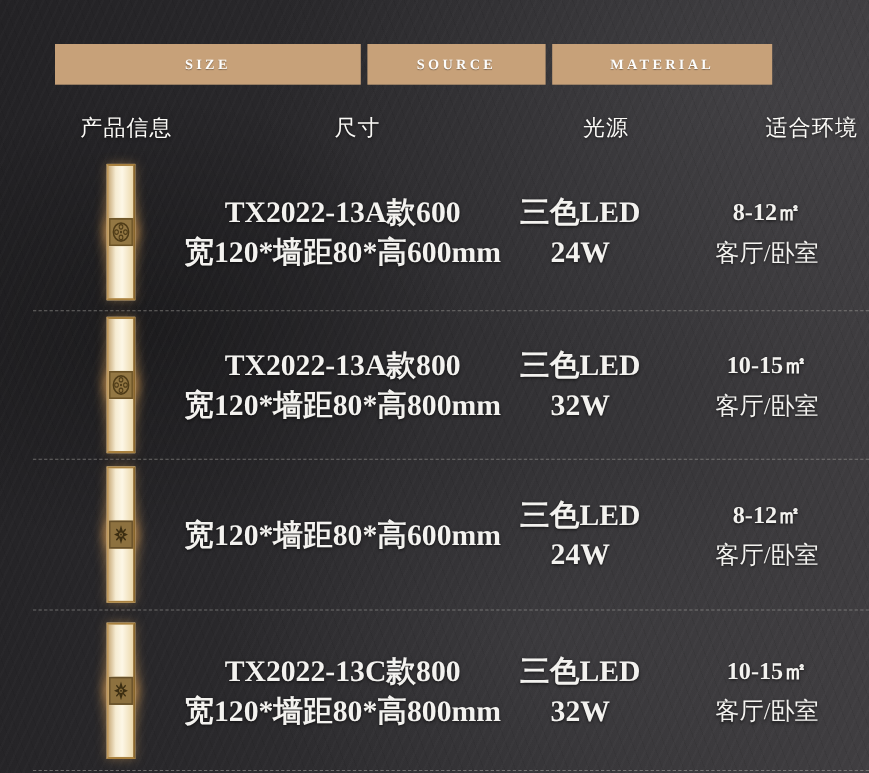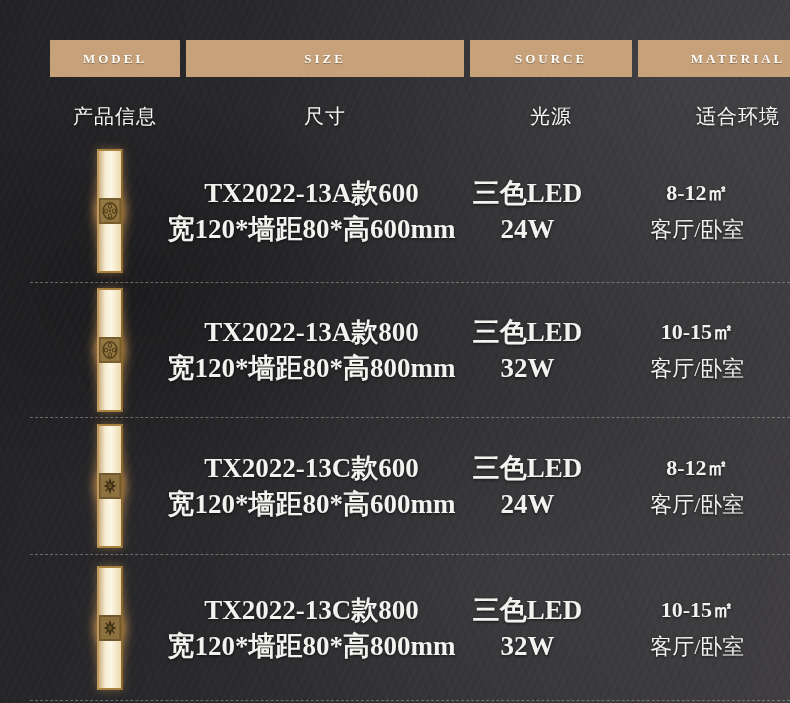--- a/index.html
+++ b/index.html
@@ -72,21 +72,20 @@
   .lamp-panel{ flex:1; background:linear-gradient(90deg,#cdb183,#f6ecd2 28%,#fdf7e6 55%,#ecd9ad); }
   .lamp-medallion{ height:26px; line-height:0; }
   .lamp-medallion svg{ width:100%; height:100%; display:block; }
 </style>
 </head>
 <body>
 
 <div class="stage">
 
   <div class="header-row cols">
-    <div class="hdr-box c1" style="background:#c7a179">MODEL</div>
     <div class="hdr-box c2" style="background:#c7a179">SIZE</div>
     <div class="hdr-box c3" style="background:#c7a179">SOURCE</div>
     <div class="hdr-box c4" style="background:#c7a179">MATERIAL</div>
   </div>
 
   <div class="subheader-row cols">
     <div class="sub-cell c1">产品信息</div>
     <div class="sub-cell c2">尺寸</div>
     <div class="sub-cell c3">光源</div>
     <div class="sub-cell c4">适合环境</div>
@@ -186,21 +185,20 @@
                   <path d="M8 8 L18 18 M18 8 L8 18" stroke="#3c2e12" stroke-width="1.4"></path>
                   <circle cx="13" cy="13" r="2" fill="#8d713f"></circle>
                   <circle cx="13" cy="13" r="1" fill="#3c2e12"></circle>
                 </svg>
               </div>
               <div class="lamp-panel"></div>
             </div>
           </div>
         </div>
         <div class="cell c2">
-          <div class="model-line">TX2022-13C款600</div>
           <div class="size-line">宽120*墙距80*高600mm</div>
         </div>
         <div class="cell c3">
           <div class="source-line">三色LED</div>
           <div class="source-line">24W</div>
         </div>
         <div class="cell c4">
           <div class="area-line">8-12㎡</div>
           <div class="rooms-line">客厅/卧室</div>
         </div>

